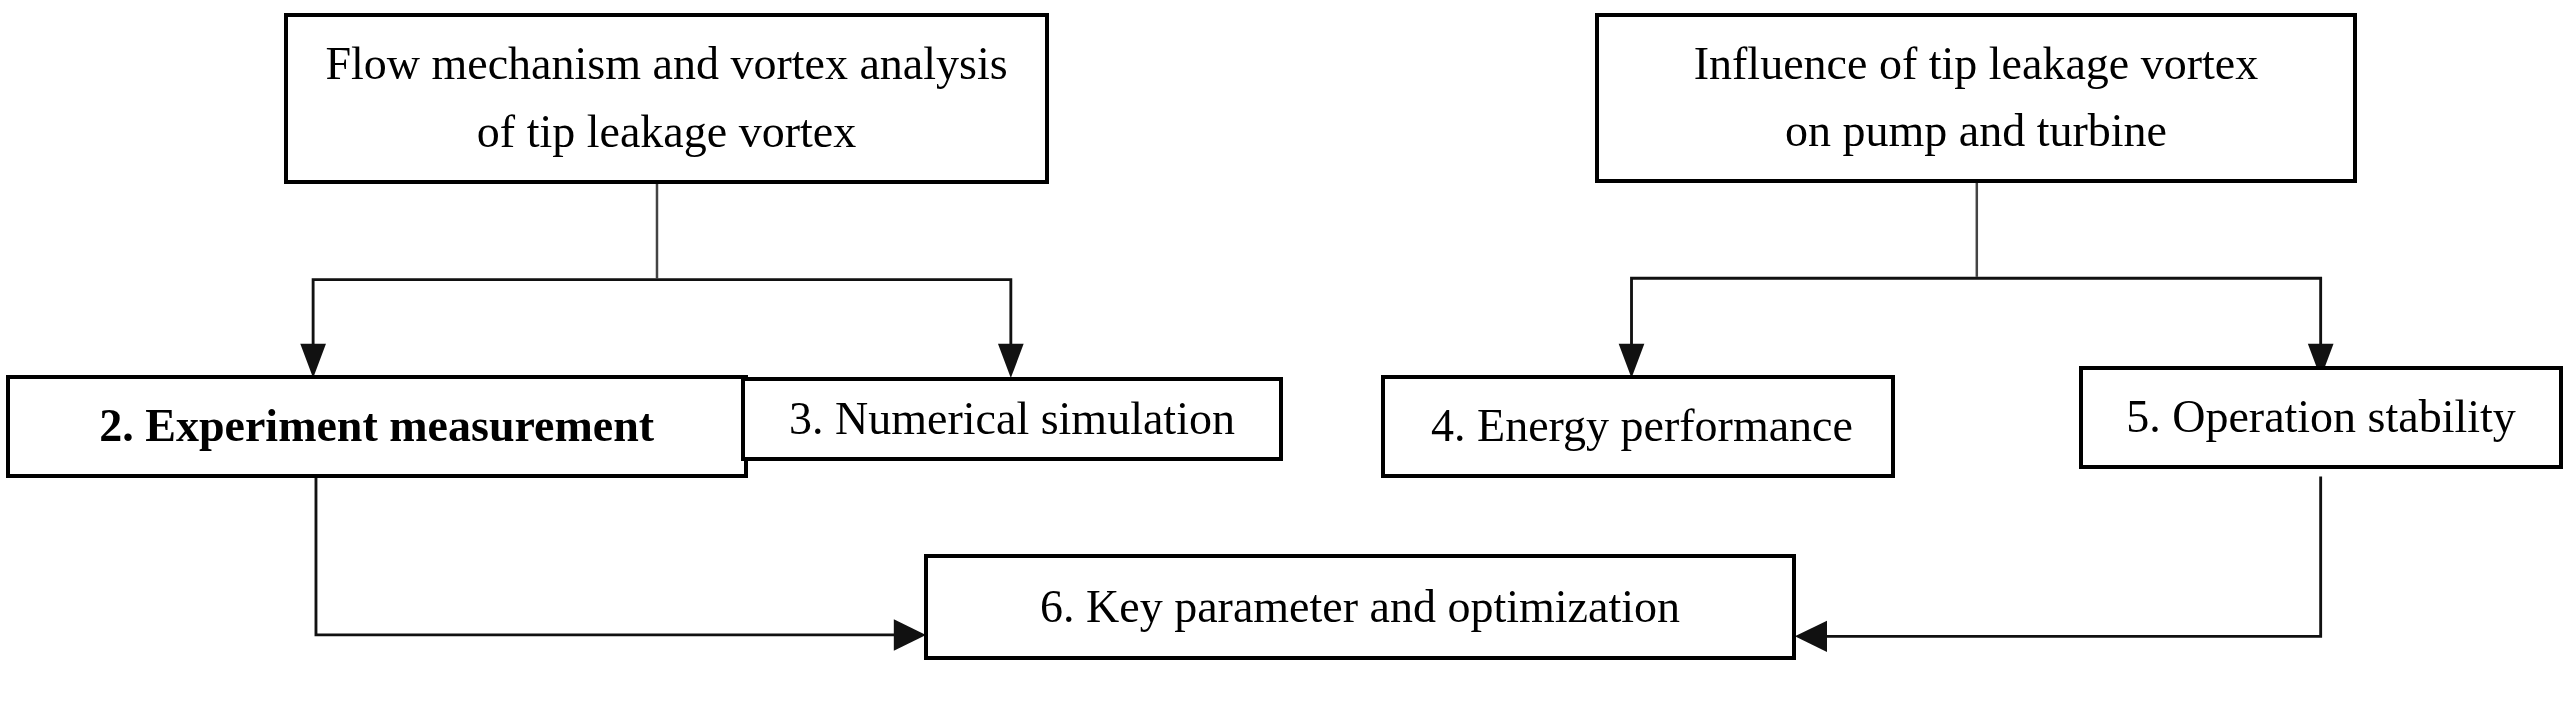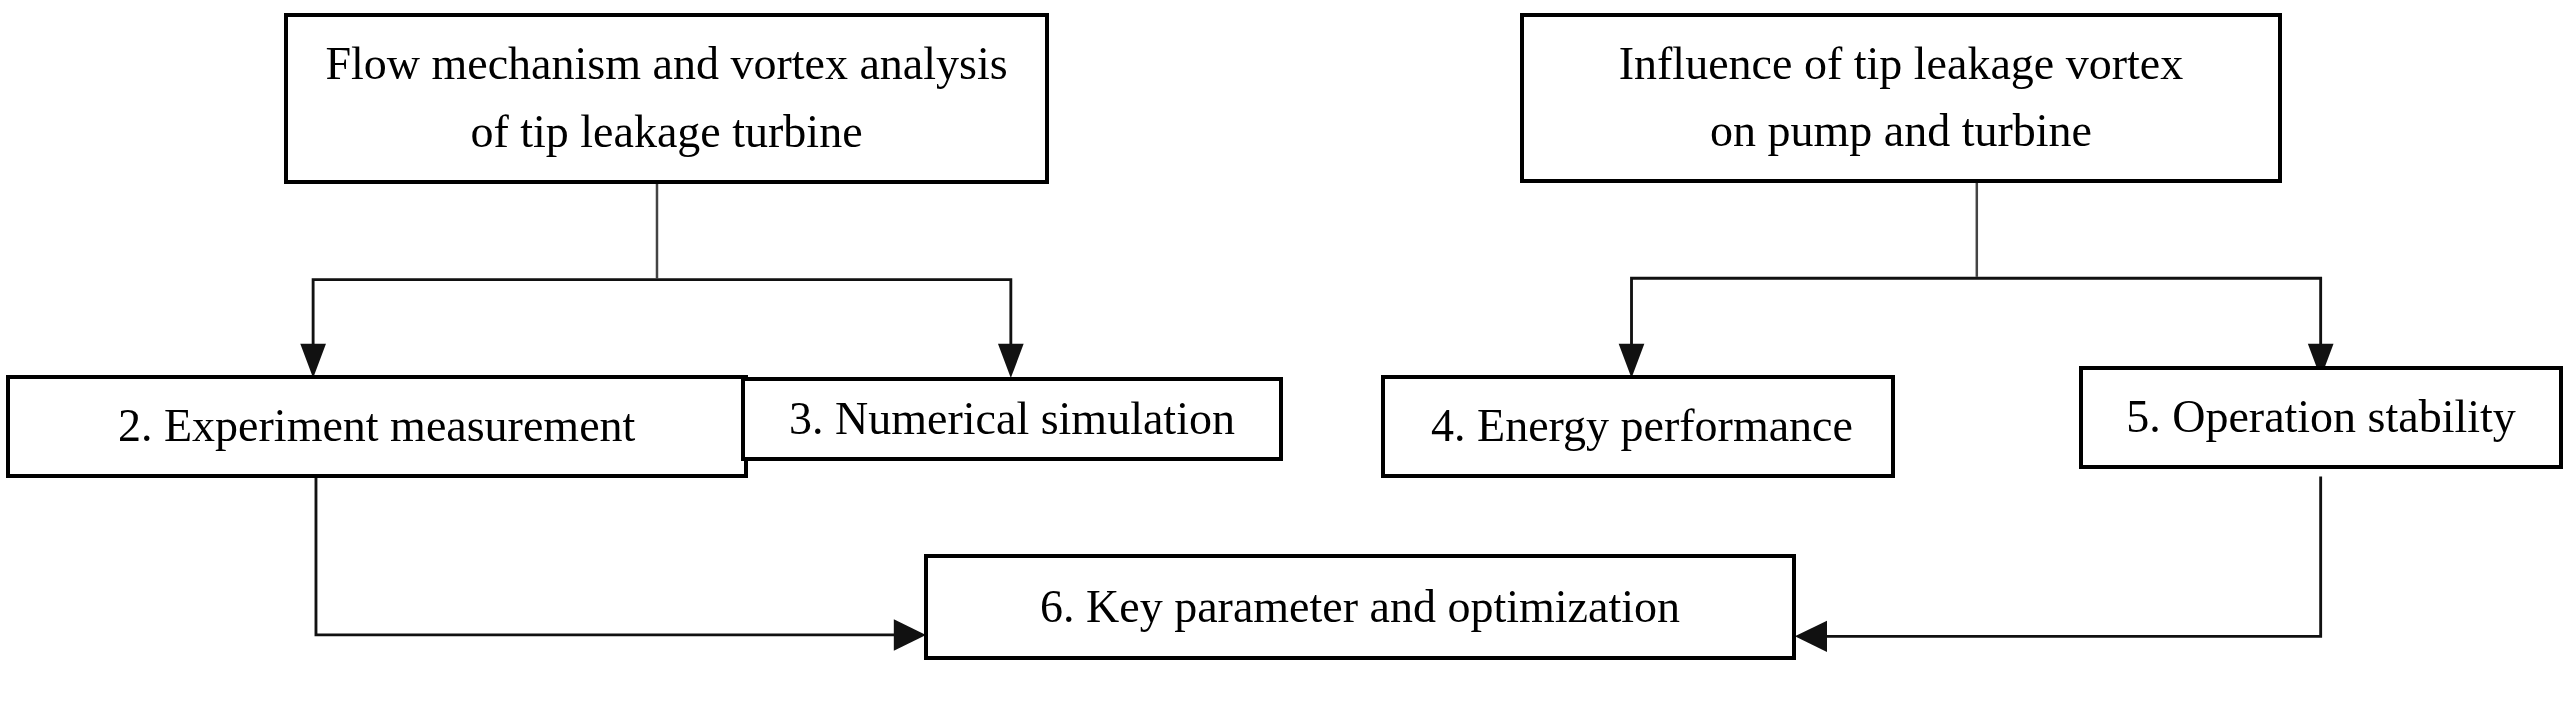--- a/index.html
+++ b/index.html
@@ -82,29 +82,29 @@
     </g>
 
     <g>
       <path d="M 3252 668 V 892 H 2556"></path>
       <polygon points="2515,892 2560,870 2560,914"></polygon>
     </g>
   </svg>
 
   <div class="node two-line" style="left:284px; top:13px; width:765px; height:171px;">
     <span>Flow mechanism and vortex analysis</span>
-    <span>of tip leakage turbine</span>
+    <span>of tip leakage vortex</span>
   </div>
 
-  <div class="node two-line" style="left:1520px; top:13px; width:762px; height:170px;">
+  <div class="node two-line" style="left:1595px; top:13px; width:762px; height:170px;">
     <span>Influence of tip leakage vortex</span>
     <span>on pump and turbine</span>
   </div>
 
-  <div class="node" style="left:5.7px; top:375px; width:742px; height:103px;">
+  <div class="node" style="left:5.7px; top:375px; width:742px; height:103px;font-weight:bold;">
     <span>2. Experiment measurement</span>
   </div>
 
   <div class="node" style="left:741px; top:377px; width:542px; height:84px;">
     <span>3. Numerical simulation</span>
   </div>
 
   <div class="node" style="left:1381px; top:375px; width:514px; height:103px;padding-left:8px;">
     <span>4. Energy performance</span>
   </div>

